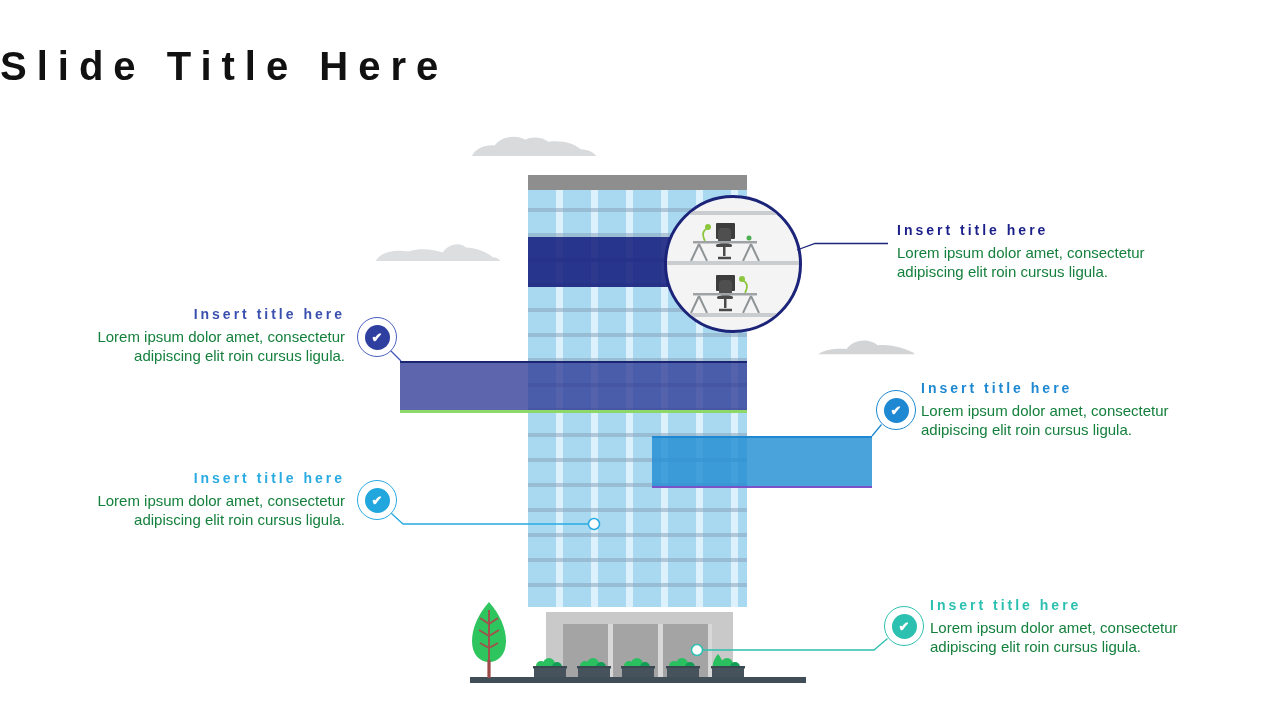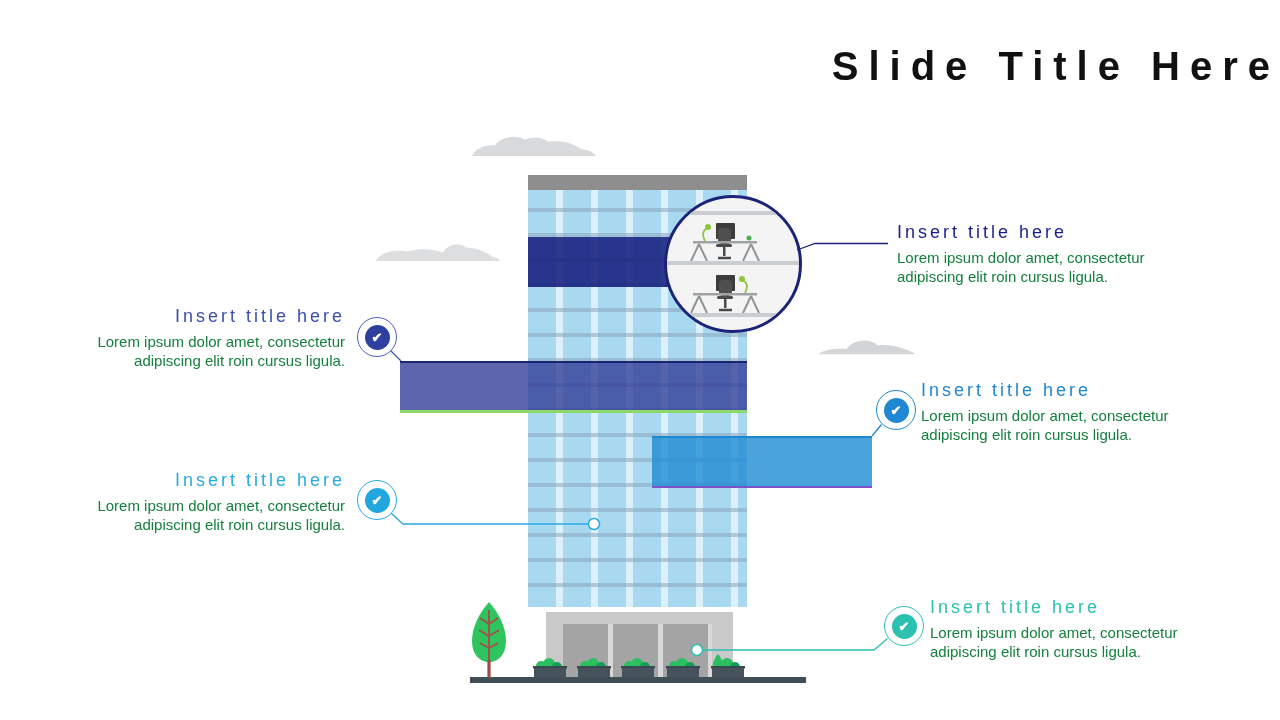--- a/index.html
+++ b/index.html
@@ -1,21 +1,21 @@
 <!DOCTYPE html>
 <html><head>
 <meta charset="utf-8">
 <style>
   html,body{margin:0;padding:0;background:#ffffff;}
   .canvas{position:relative;width:1280px;height:720px;background:#ffffff;overflow:hidden;
           font-family:"Liberation Sans", sans-serif;}
   .abs{position:absolute;}
 
   
-  .slide-title{left:0;right:0;top:44px;text-align:right;font-size:40px;font-weight:600;
+  .slide-title{left:0;right:0;top:44px;text-align:left;font-size:40px;font-weight:600;
                color:#111111;letter-spacing:10px;}
 
   
   .cloud{z-index:1;}
 
   
   .roof{left:528px;top:175px;width:219px;height:15px;background:#8E8E8E;z-index:2;}
   .building-body{left:528px;top:190px;width:219px;height:422px;z-index:2;
     background-color:#A9D8F1;
     background-image:
@@ -48,21 +48,21 @@
          display:flex;align-items:center;justify-content:center;}
   .badge .inner{width:25px;height:25px;border-radius:50%;display:flex;align-items:center;
                 justify-content:center;color:#ffffff;font-size:13px;font-weight:bold;}
   .badge.b-navy{border:1.6px solid #4A5FC0;} .badge.b-navy .inner{background:#2F3F9F;}
   .badge.b-cyan{border:1.6px solid #29ABE2;} .badge.b-cyan .inner{background:#21A7DE;}
   .badge.b-blue{border:1.6px solid #1E88D2;} .badge.b-blue .inner{background:#1E88D2;}
   .badge.b-teal{border:1.6px solid #2CC0B0;} .badge.b-teal .inner{background:#2CC0B0;}
 
   
   .callout{z-index:8;width:280px;}
-  .callout .c-title{font-size:18px;font-weight:400;letter-spacing:3px;margin-bottom:5px;}
+  .callout .c-title{font-size:14px;font-weight:700;letter-spacing:3px;margin-bottom:5px;}
   .callout .c-body{font-size:15px;line-height:19px;color:#15803d;}
   .align-right{text-align:right;}
   .t-royal{color:#3A50AE;} .t-navy{color:#1B1F8A;} .t-blue{color:#1E88D2;}
   .t-cyan{color:#29ABE2;} .t-teal{color:#2BC0B0;}
 
   .scenery{z-index:4;}
 </style>
 </head>
 <body>
 

